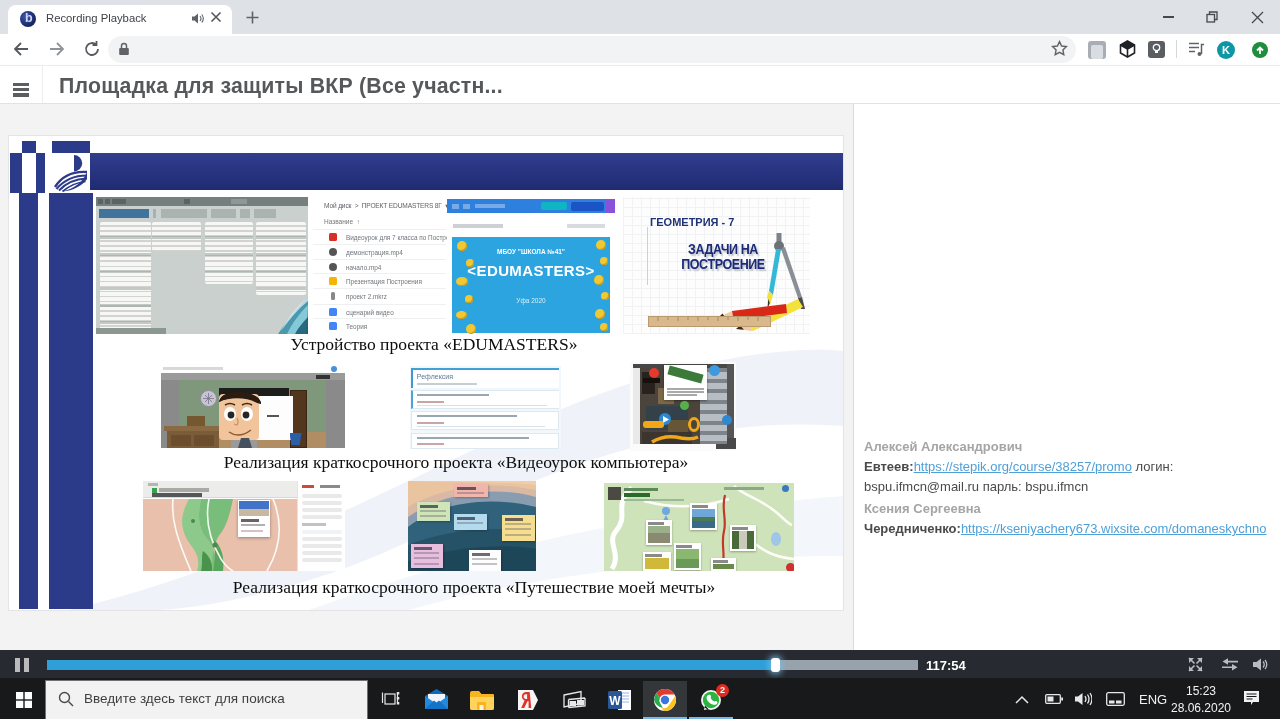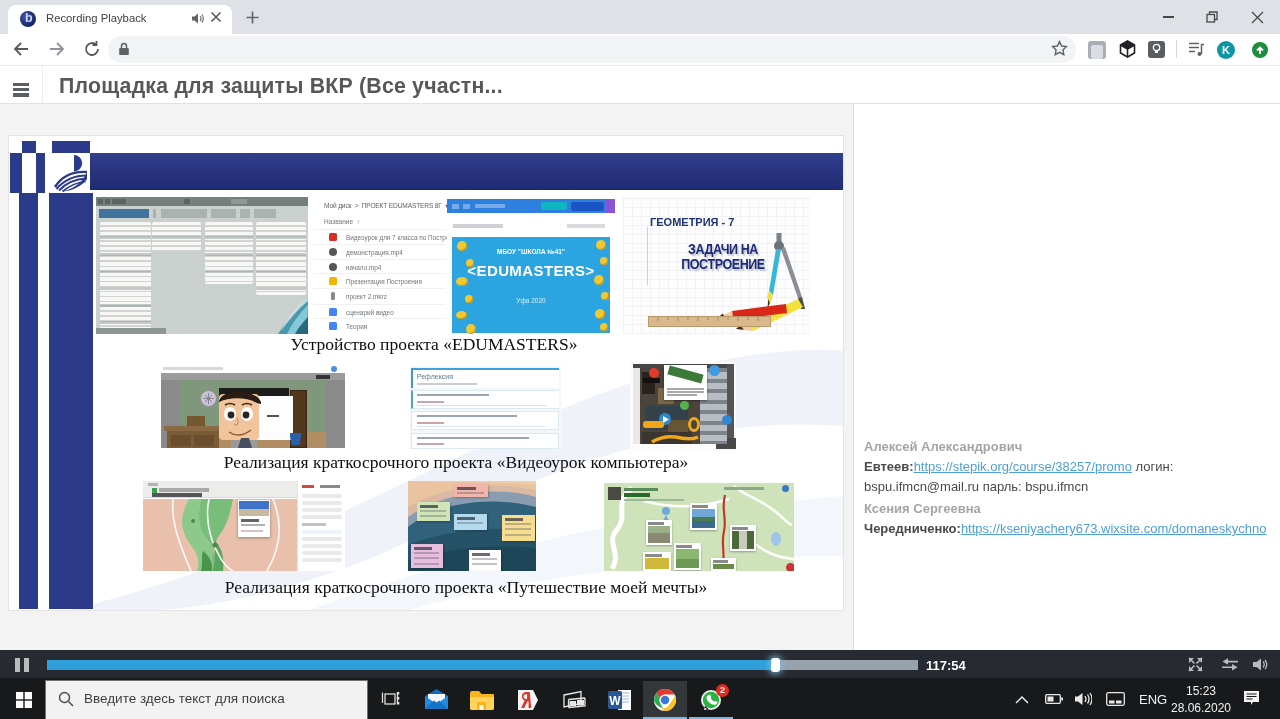--- a/index.html
+++ b/index.html
@@ -528,21 +528,21 @@
         </div>
       <div class="abs mcard" style="left:39px;top:69px;width:28px;height:19px;">
           <div class="mphoto" style="background:#d0b83a;"></div>
         </div>
       <div class="abs mcard" style="left:107px;top:75px;width:25px;height:13px;">
           <div class="mphoto" style="background:#6a8a4a;"></div>
         </div>
       <div class="abs" style="left:182px;top:80px;width:9px;height:9px;border-radius:50%;background:#d03030;"></div>
     </div>
 
-    <div class="abs cap" style="left:157px;top:440.5px;width:600px;">Реализация краткосрочного проекта «Путешествие моей мечты»</div>
+    <div class="abs cap" style="left:165px;top:440.5px;width:600px;">Реализация краткосрочного проекта «Путешествие моей мечты»</div>
   </div>
 
 
   <div class="abs" id="playbar"></div>
   <div class="abs" style="left:15px;top:658px;width:5px;height:14px;background:#b9bbbd;"></div>
   <div class="abs" style="left:24px;top:658px;width:5px;height:14px;background:#b9bbbd;"></div>
   <div class="abs" id="ptrack"></div>
   <div class="abs" id="pfill"></div>
   <div class="abs" id="phandle"></div>
   <div class="abs" id="ptime">117:54</div>

